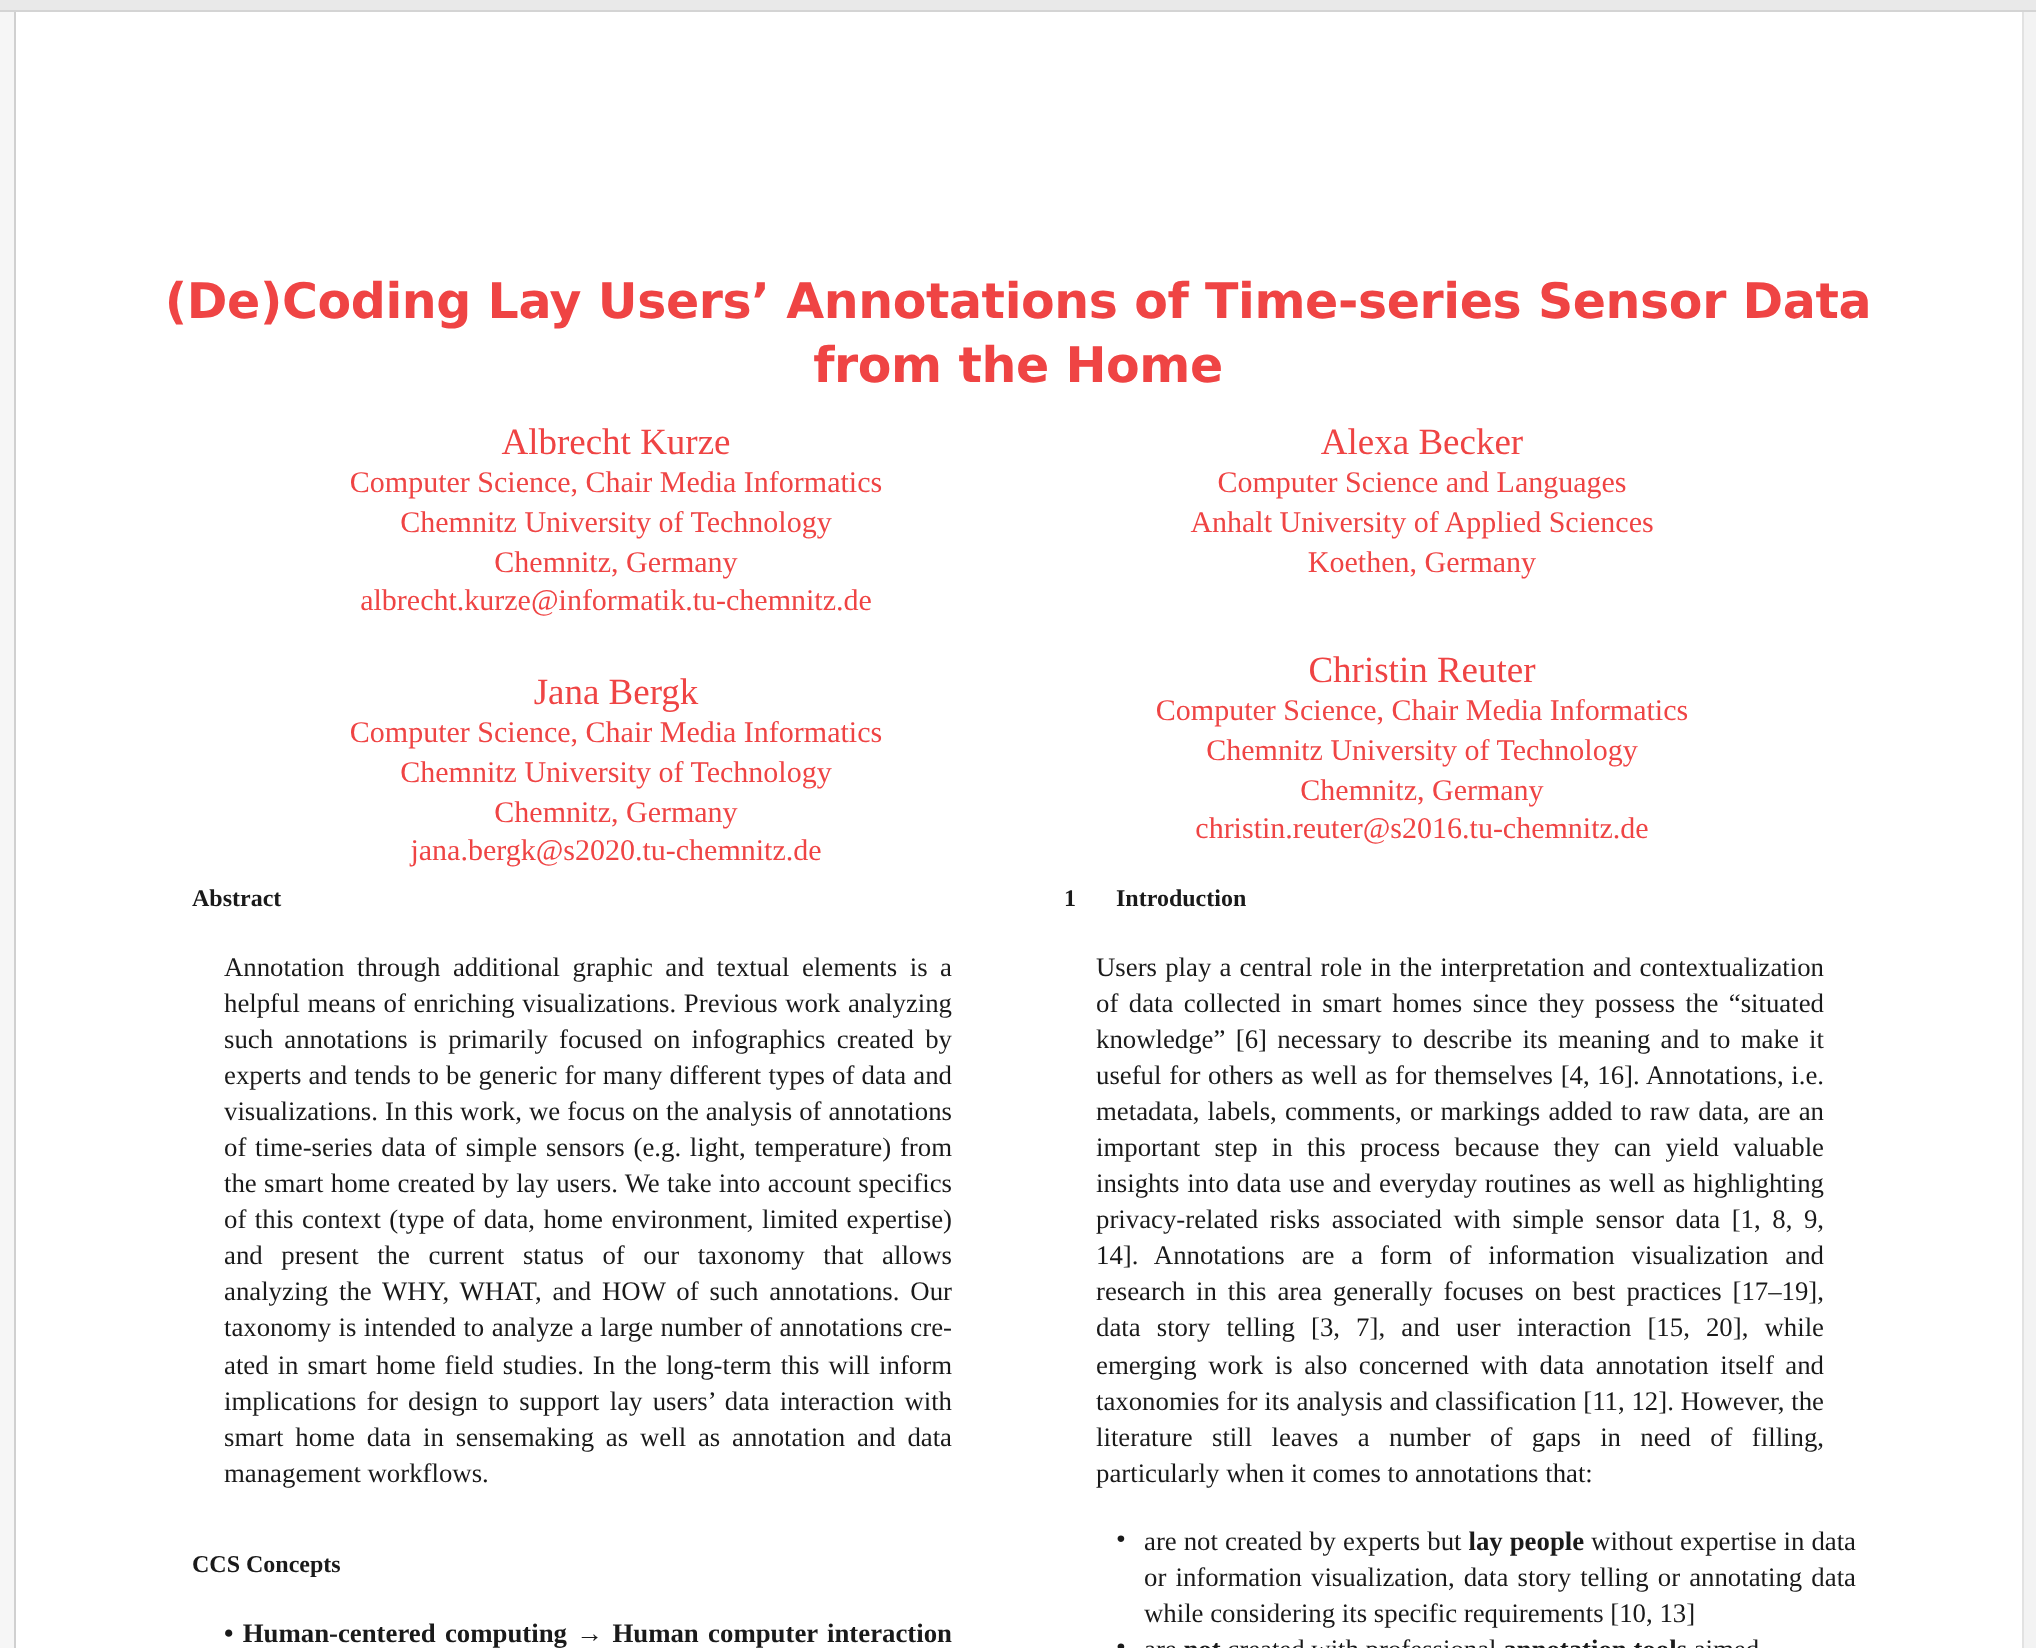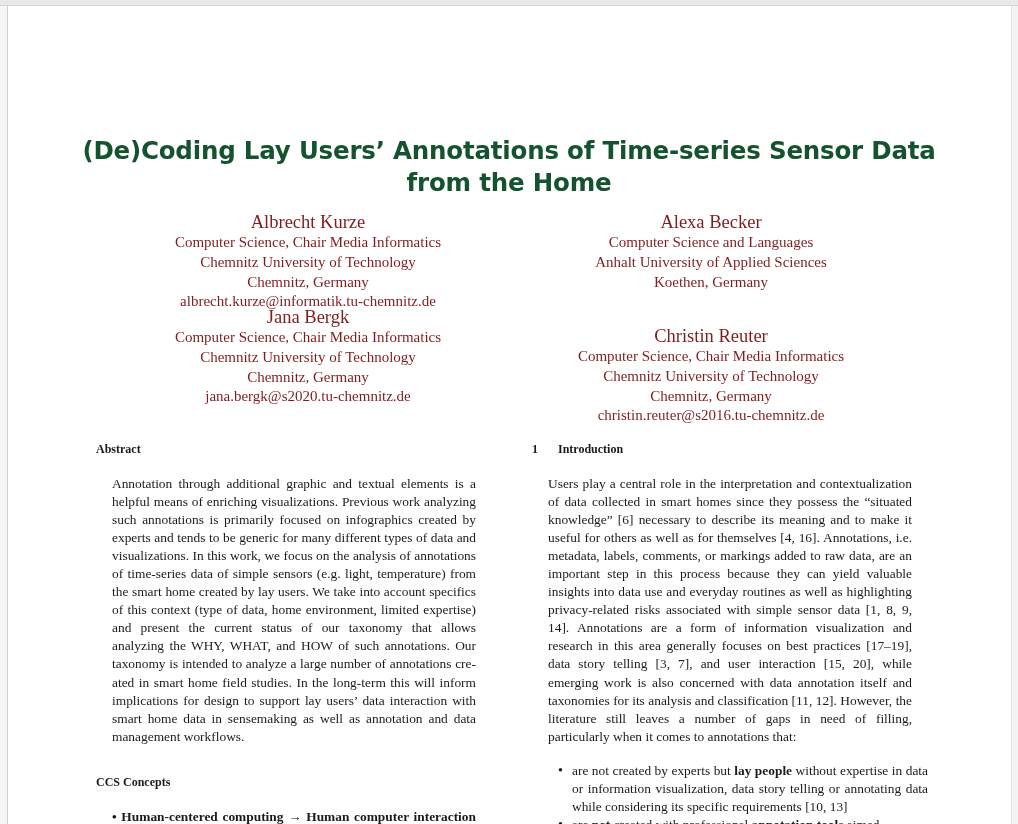--- a/index.html
+++ b/index.html
@@ -27,25 +27,25 @@
     background: #ffffff;
   }
   .title {
     position: absolute; left: 0; top: 135px; width: 1018px;
     text-align: center;
     font-family: "DejaVu Sans", "Liberation Sans", sans-serif;
     font-weight: bold;
     font-size: 24.5px;
     line-height: 32px;
     letter-spacing: -0.2px;
-    color: #14532d;
+    color: #ef4444;
   }
   .author {
     position: absolute; text-align: center; width: 400px;
-    font-size: 15px; line-height: 19.8px; color: #7f1d1d;
+    font-size: 15px; line-height: 19.8px; color: #ef4444;
   }
   .author .name { font-size: 18.5px; line-height: 22px; margin-bottom: 0px; }
   .author .line { white-space: nowrap; }
   .col {
     position: absolute; width: 396px;
     font-size: 13.4px; line-height: 18.05px;
     text-align: justify;
   }
   .col p { margin: 16px; }
   .heading {
@@ -85,21 +85,21 @@
   <div class="line">albrecht.kurze@informatik.tu-chemnitz.de</div>
 </div>
 
 <div class="author" style="left:511px; top:211px;">
   <div class="name">Alexa Becker</div>
   <div class="line">Computer Science and Languages</div>
   <div class="line">Anhalt University of Applied Sciences</div>
   <div class="line">Koethen, Germany</div>
 </div>
 
-<div class="author" style="left:108px; top:306px;">
+<div class="author" style="left:108px; top:336px;">
   <div class="name">Jana Bergk</div>
   <div class="line">Computer Science, Chair Media Informatics</div>
   <div class="line">Chemnitz University of Technology</div>
   <div class="line">Chemnitz, Germany</div>
   <div class="line">jana.bergk@s2020.tu-chemnitz.de</div>
 </div>
 
 <div class="author" style="left:511px; top:325px;">
   <div class="name">Christin Reuter</div>
   <div class="line">Computer Science, Chair Media Informatics</div>

